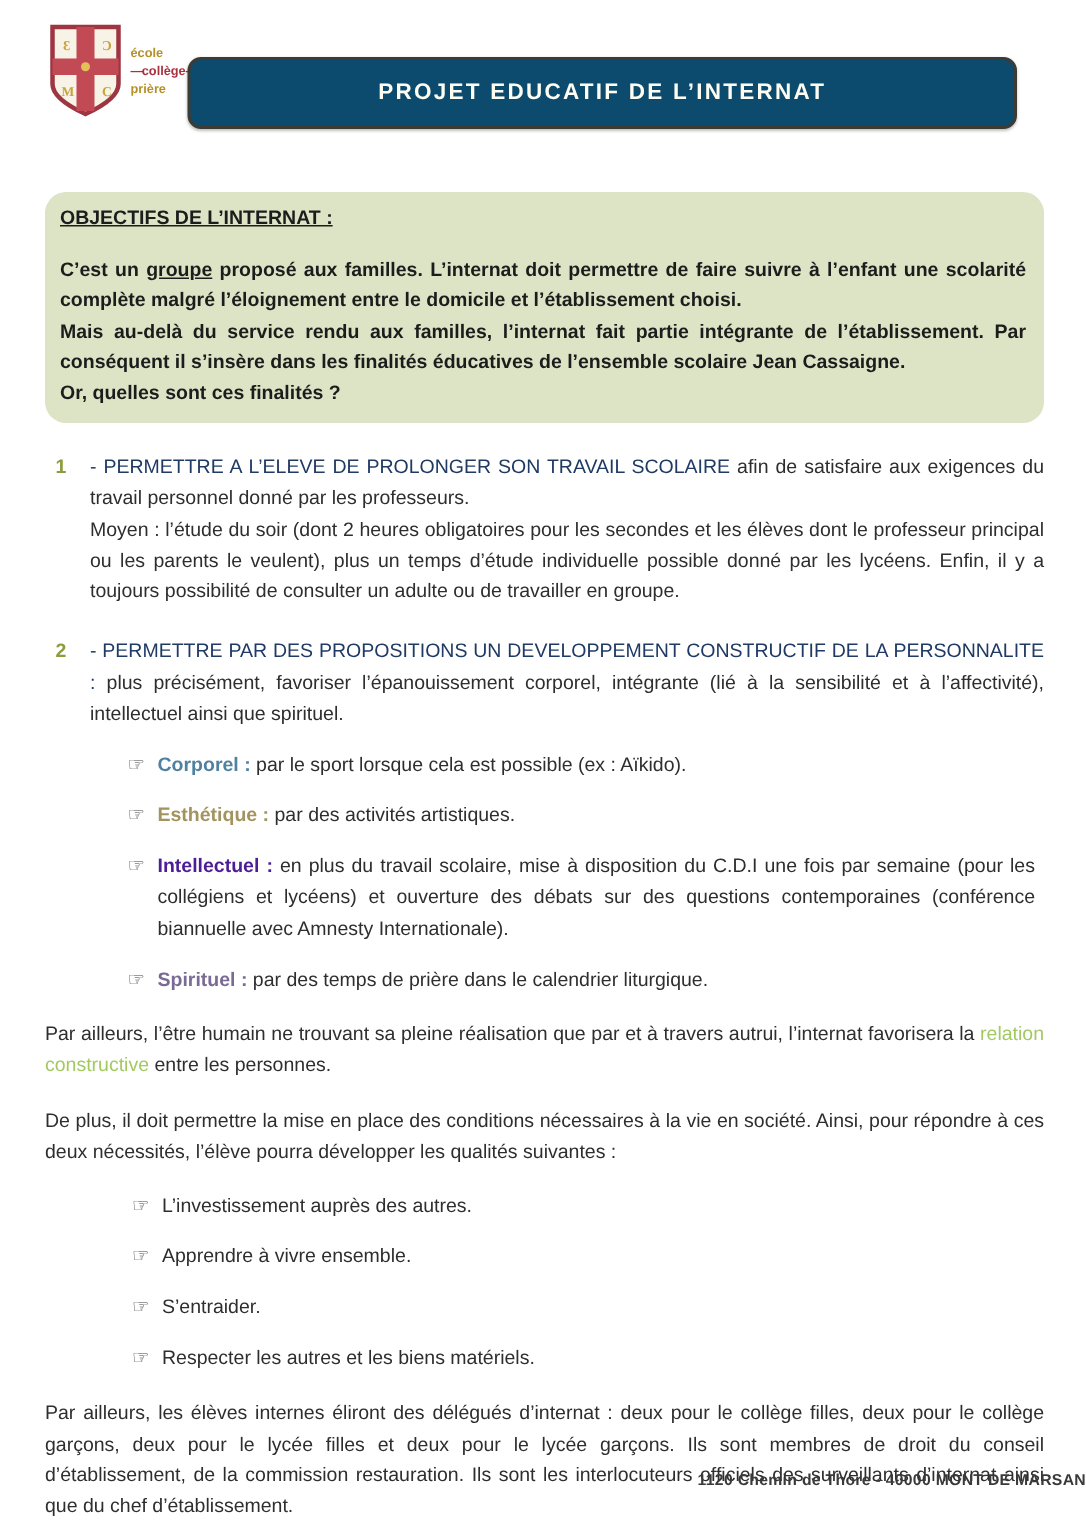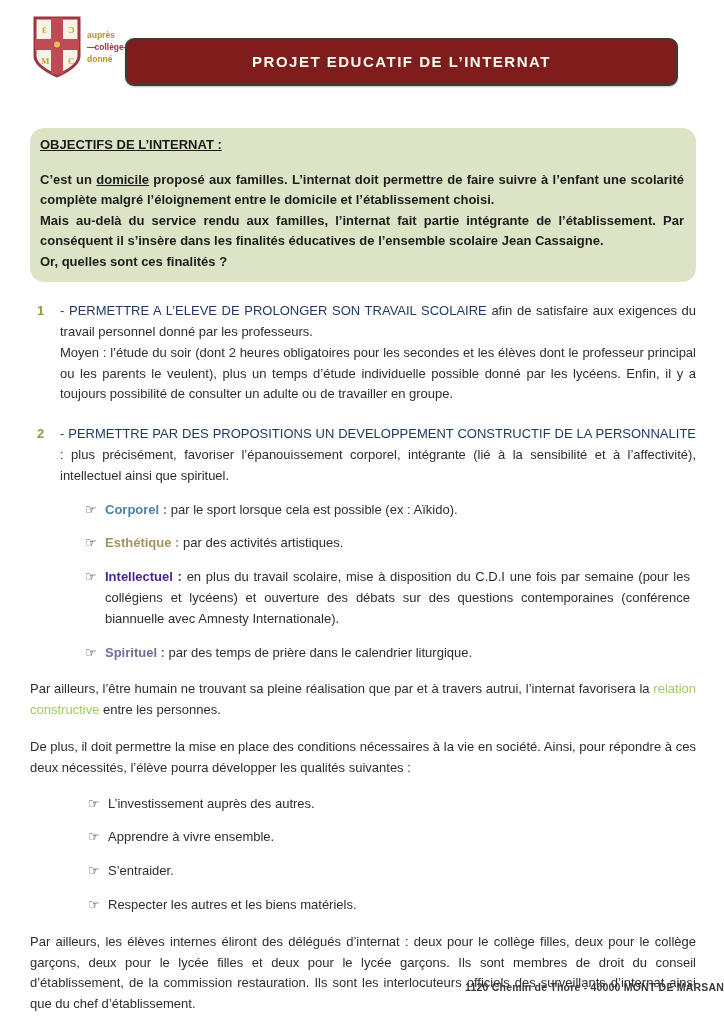--- a/index.html
+++ b/index.html
@@ -14,21 +14,21 @@
   
   .header{position:relative;height:96px;}
   .logo{position:absolute;left:2px;top:2px;display:flex;align-items:center;gap:5px;}
   .logo svg{display:block;}
   .logo-text{font-size:8.5px;line-height:1.45;font-weight:bold;}
   .logo-line1,.logo-line3{color:#b5912a;}
   .logo-line2{color:#a83240;}
   .logo-line2 .dash{letter-spacing:-1px;}
   .banner{
     position:absolute;left:95px;right:18px;top:24px;height:44px;
-    background:#7f1d1d;border:2px solid #3c3c34;border-radius:9px;
+    background:#0c4a6e;border:2px solid #3c3c34;border-radius:9px;
     display:flex;align-items:center;justify-content:center;
     box-shadow:0 1px 2px rgba(0,0,0,.25);
   }
   .banner span{color:#fdfdf2;font-weight:bold;font-size:15px;letter-spacing:1.5px;}
 
   
   .obj-box{
     margin-top:18px;background:#dde4c5;border-radius:14px;
     padding:7px 12px 10px 10px;font-weight:bold;color:#1c1c1c;
     line-height:1.58;
@@ -73,33 +73,33 @@
           <rect x="19" y="2" width="12" height="56" fill="#c24a55"></rect>
           <rect x="3" y="23" width="44" height="11" fill="#c24a55"></rect>
           <text x="10" y="17" font-size="9" font-family="'Liberation Serif',serif" fill="#c9a23c" font-weight="bold">Ɛ</text>
           <text x="36" y="17" font-size="9" font-family="'Liberation Serif',serif" fill="#c9a23c" font-weight="bold">Ɔ</text>
           <text x="9" y="48" font-size="9" font-family="'Liberation Serif',serif" fill="#c9a23c" font-weight="bold">M</text>
           <text x="36" y="48" font-size="9" font-family="'Liberation Serif',serif" fill="#c9a23c" font-weight="bold">C</text>
           <circle cx="25" cy="28.5" r="3" fill="#e3c05a"></circle>
         </svg>
       </span>
       <span class="logo-text">
-        <span class="logo-line1">auprès</span><br>
+        <span class="logo-line1">école</span><br>
         <span class="logo-line2"><span class="dash">—</span><span>collège</span><span class="dash">—</span></span><br>
-        <span class="logo-line3">donné</span>
+        <span class="logo-line3">prière</span>
       </span>
     </div>
     <div class="banner">
       <span>PROJET EDUCATIF DE L’INTERNAT</span>
     </div>
   </div>
 
   <div class="obj-box">
     <div class="obj-title">OBJECTIFS DE L’INTERNAT :</div>
-    <p><span>C’est un </span><span class="u">domicile</span><span> proposé aux familles. L’internat doit permettre de faire suivre à l’enfant une scolarité complète malgré l’éloignement entre le domicile et l’établissement choisi.</span></p>
+    <p><span>C’est un </span><span class="u">groupe</span><span> proposé aux familles. L’internat doit permettre de faire suivre à l’enfant une scolarité complète malgré l’éloignement entre le domicile et l’établissement choisi.</span></p>
     <p>Mais au-delà du service rendu aux familles, l’internat fait partie intégrante de l’établissement. Par conséquent il s’insère dans les finalités éducatives de l’ensemble scolaire Jean Cassaigne.</p>
     <p>Or, quelles sont ces finalités ?</p>
   </div>
 
   <div class="item">
     <div class="num" style="color: rgb(143, 155, 63);">1</div>
     <div class="body">
       <div>
         <span class="hd" style="color: rgb(31, 58, 100);">- PERMETTRE A L’ELEVE DE PROLONGER SON TRAVAIL SCOLAIRE</span><span> afin de satisfaire aux exigences du travail personnel donné par les professeurs.</span>
       </div>

